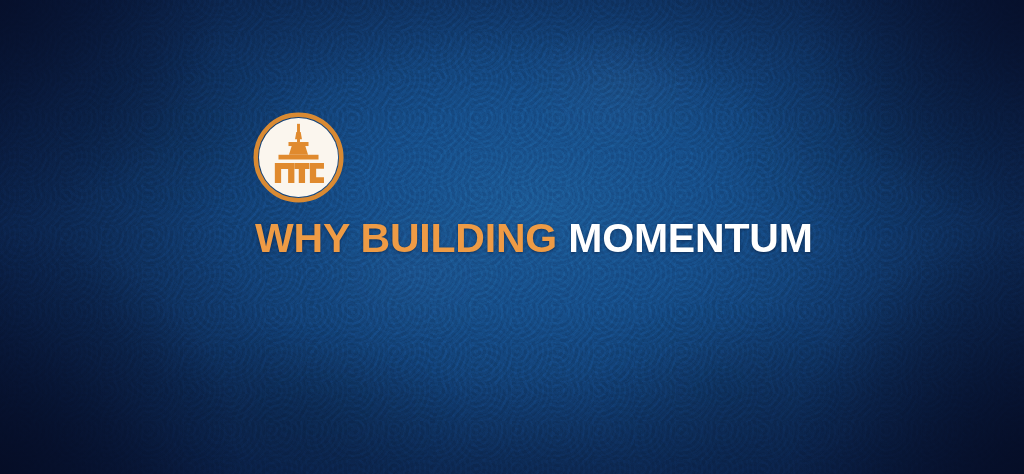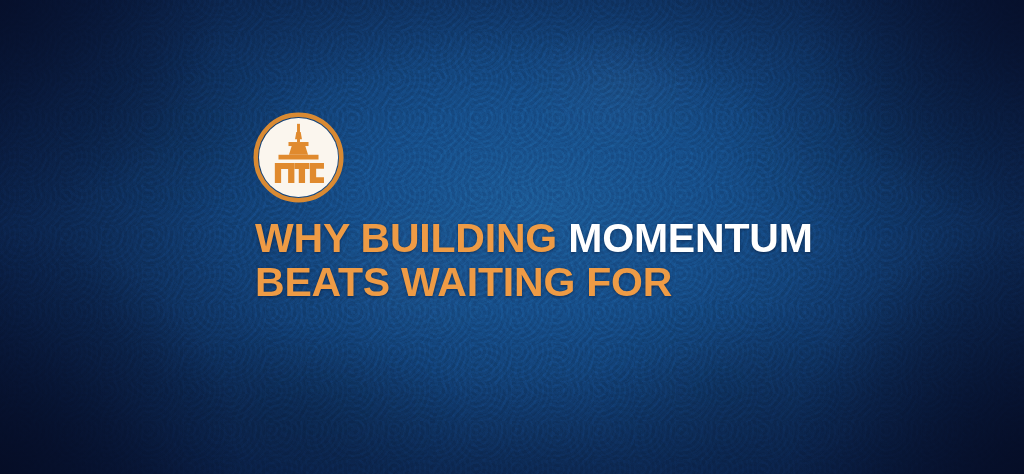--- a/index.html
+++ b/index.html
@@ -149,17 +149,17 @@
         <path d="M24,56 H45.5 V78 H38.6 V62.6 H30.9 V78 H24 Z" fill="#e08a2e"></path>
 
         <path d="M45.5,56 H62 V62.6 H57.2 V78 H50.3 V62.6 H45.5 Z" fill="#e08a2e"></path>
 
         <path d="M78,56 H62.5 V78 H78 V71.6 H69.4 V62.4 H78 Z" fill="#e08a2e"></path>
       </svg>
     </div>
 
     <h1 class="headline">
       <span>WHY BUILDING </span><span class="hl-white">MOMENTUM</span><br>
-      <span>BEATS WAITING FOR</span><br>
+      <br>
     </h1>
 
   </div>
 </div>
 
 </body></html>

